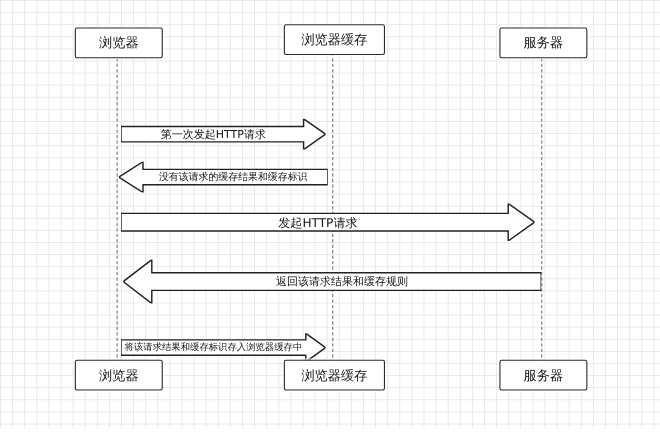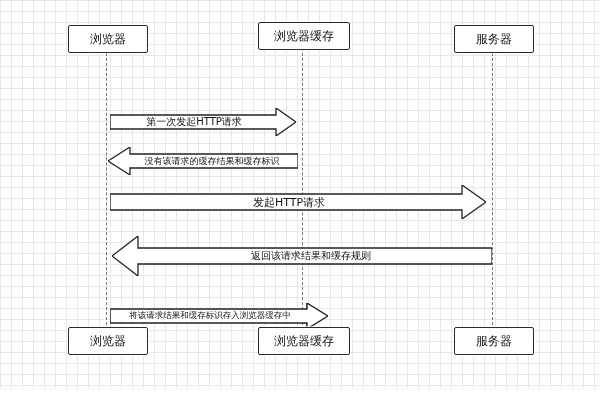--- a/index.html
+++ b/index.html
@@ -127,20 +127,20 @@
     <span class="lbl f10">返回该请求结果和缓存规则</span>
   </div>
 
   <div class="msg right" style="left:110px; top:150px; width:376px; height:34px;">
     <svg viewBox="0 0 376 34" preserveAspectRatio="none">
       <polygon points="0,9 352,9 352,0 376,17 352,34 352,25 0,25"></polygon>
     </svg>
     <span class="lbl f11">发起HTTP请求</span>
   </div>
 
-  <div class="msg right" style="left:110px; top:268px; width:186px; height:26px;padding-left:32px;">
+  <div class="msg right" style="left:110px; top:268px; width:186px; height:26px;">
     <svg viewBox="0 0 186 26" preserveAspectRatio="none">
       <polygon points="0,6 168,6 168,0 186,13 168,26 168,20 0,20"></polygon>
     </svg>
     <span class="lbl f85">将该请求结果和缓存标识存入浏览器缓存中</span>
   </div>
 
 </div>
 
 </body></html>

